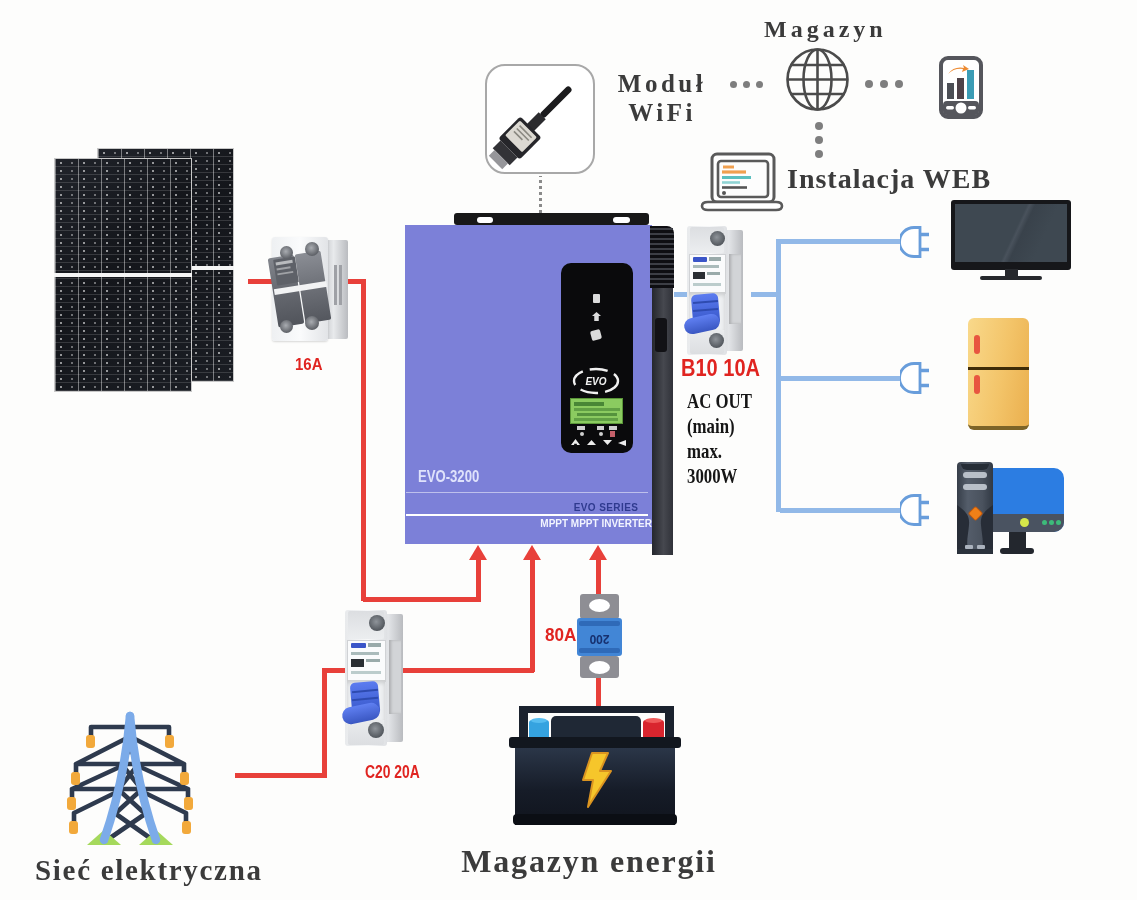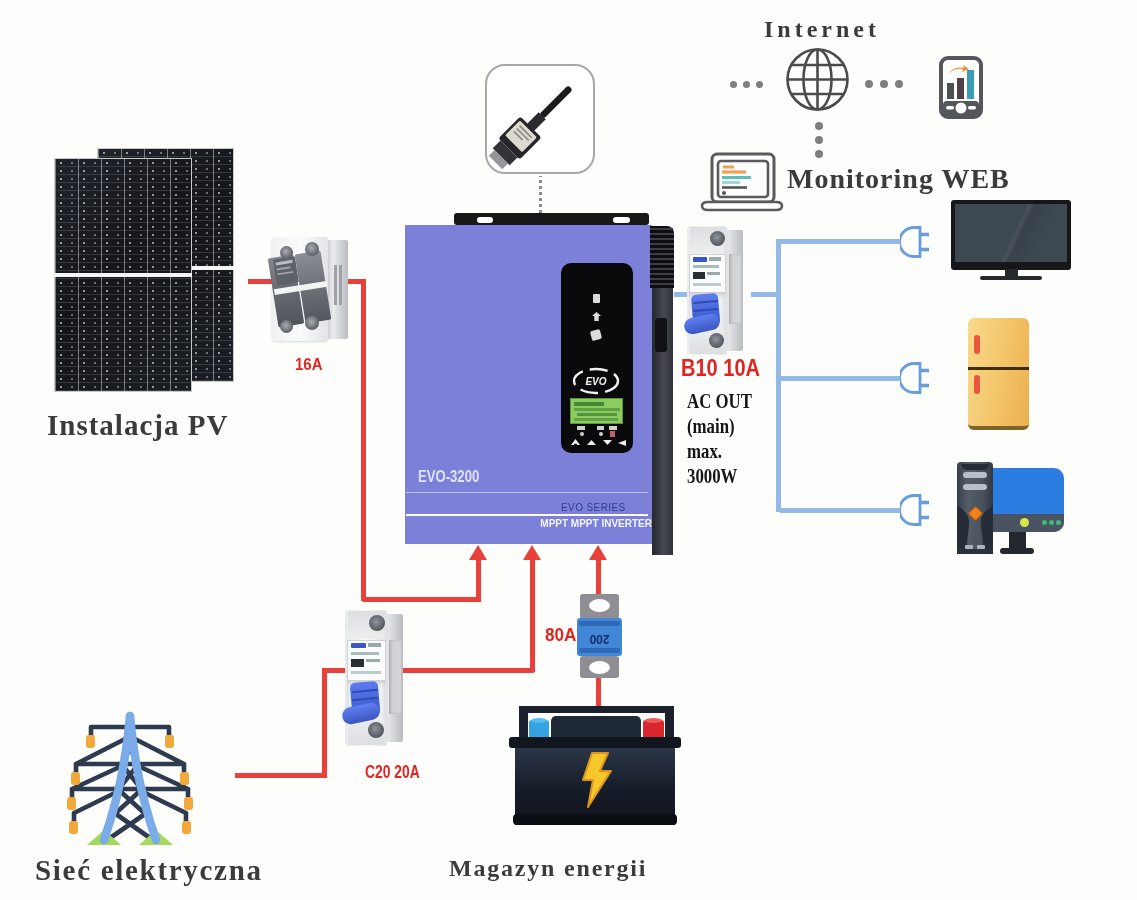--- a/index.html
+++ b/index.html
@@ -44,21 +44,20 @@
 <div class="abs bluel" style="left:751px;top:292px;width:27px;height:5px;"></div>
 <div class="abs bluel" style="left:775.5px;top:239px;width:5px;height:273px;"></div>
 <div class="abs bluel" style="left:780px;top:239px;width:124px;height:5px;"></div>
 <div class="abs bluel" style="left:780px;top:375.5px;width:124px;height:5px;"></div>
 <div class="abs bluel" style="left:780px;top:507.5px;width:124px;height:5px;"></div>
 
 <div class="abs panel" style="left:97px;top:148px;width:137px;height:234px;"></div>
 <div class="abs pdiv" style="left:97px;top:266px;width:137px;height:4px;"></div>
 <div class="abs panel" style="left:54px;top:158px;width:138px;height:234px;"></div>
 <div class="abs pdiv" style="left:54px;top:273px;width:138px;height:4px;"></div>
-<div class="abs serif" style="left:47px;top:409px;font-size:29px;letter-spacing:1px;">Instalacja PV</div>
 
 <div class="abs" id="fuse16" style="left:272px;top:237px;width:76px;height:104px;">
   <div class="abs" style="left:52px;top:3px;width:24px;height:99px;background:linear-gradient(90deg,#c6c8cc,#e8eaec 40%,#babcc0);border-radius:2px;"></div>
   <div class="abs" style="left:62px;top:28px;width:3px;height:40px;background:#9fa1a6;"></div>
   <div class="abs" style="left:67px;top:28px;width:3px;height:40px;background:#9fa1a6;"></div>
   <div class="abs" style="left:0px;top:0px;width:56px;height:104px;background:linear-gradient(90deg,#eef0f2,#fafbfc 50%,#e2e4e7);border-radius:3px;box-shadow:0 1px 2px rgba(0,0,0,.15);"></div>
   <div class="abs" style="left:1px;top:19px;width:26px;height:70px;background:linear-gradient(180deg,#83868d,#686b72 45%,#51545b);border-radius:2px;transform:rotate(-9deg);"></div>
   <div class="abs" style="left:28px;top:15px;width:26px;height:70px;background:linear-gradient(180deg,#8b8e95,#70737a 45%,#54575e);border-radius:2px;transform:rotate(-9deg);"></div>
   <div class="abs" style="left:2px;top:48px;width:53px;height:6px;background:#f2f3f4;transform:rotate(-9deg);"></div>
   <div class="abs" style="left:3px;top:21px;width:22px;height:26px;background:#5e6168;transform:rotate(-9deg);border-radius:1px;">
@@ -102,38 +101,39 @@
 <div class="abs" style="left:609px;top:426px;width:8px;height:4px;background:#cfcfcf;"></div>
 <div class="abs" style="left:610px;top:431px;width:5px;height:6px;background:#c4606a;"></div>
 <div class="abs" style="left:571px;top:439px;width:9px;height:6px;background:#ececec;clip-path:polygon(50% 0,100% 100%,65% 100%,65% 80%,35% 80%,35% 100%,0 100%);"></div>
 <div class="abs" style="left:587px;top:440px;width:9px;height:5px;background:#ececec;clip-path:polygon(50% 0,100% 100%,0 100%);"></div>
 <div class="abs" style="left:603px;top:440px;width:9px;height:5px;background:#ececec;clip-path:polygon(0 0,100% 0,50% 100%);"></div>
 <div class="abs" style="left:618px;top:440px;width:8px;height:6px;background:#ececec;clip-path:polygon(0 50%,100% 0,100% 100%);"></div>
 
 <div class="abs" style="left:418px;top:468px;font-size:16px;font-weight:bold;color:#dfe2fb;transform:scaleX(.82);transform-origin:left top;">EVO-3200</div>
 <div class="abs" style="left:406px;top:491.5px;width:242px;height:1.5px;background:rgba(255,255,255,.5);"></div>
 <div class="abs" style="left:406px;top:513.5px;width:242px;height:2.5px;background:#fff;"></div>
-<div class="abs" style="left:561px;top:502px;width:90px;text-align:left;font-size:10px;font-weight:normal;color:#2f3a8f;letter-spacing:.4px;">EVO SERIES</div>
+<div class="abs" style="left:561px;top:502px;width:90px;text-align:center;font-size:10px;font-weight:bold;color:#2f3a8f;letter-spacing:.4px;">EVO SERIES</div>
 <div class="abs" style="left:490px;top:518px;width:162px;text-align:right;font-size:10px;font-weight:bold;color:#f2f4ff;letter-spacing:0px;">MPPT MPPT INVERTER</div>
 
 <div class="abs" style="left:485px;top:64px;width:110px;height:110px;border:2px solid #a8a8a8;border-radius:20px;background:#fff;box-sizing:border-box;"></div>
 <svg class="abs" style="left:485px;top:64px;" width="110" height="110" viewBox="0 0 110 110">
   <g transform="translate(36,73) rotate(45)">
     <rect x="-3.2" y="-70" width="6.4" height="41" rx="3" fill="#1b1b1d"></rect>
     <rect x="-5" y="-30" width="10" height="18" fill="#2b2b2e"></rect>
     <rect x="-15" y="-14" width="30" height="31" rx="3" fill="#26262a"></rect>
     <rect x="-12.5" y="-11" width="24" height="21" rx="1.5" fill="#dcd9d2"></rect>
     <path d="M-9,-7 h17 M-9,-3 h17 M-9,1 h12" stroke="#8a8880" stroke-width="1.6" fill="none"></path>
     <rect x="-12" y="17" width="24" height="11" fill="#333337"></rect>
     <rect x="-9.5" y="28" width="19" height="8" fill="#96969a"></rect>
   </g>
 </svg>
 <div class="abs" style="left:539px;top:176px;width:3px;height:37px;background:repeating-linear-gradient(0deg,#8a8a8a 0 3px,transparent 3px 6px);"></div>
-
-<div class="abs serif" style="left:764px;top:16px;font-size:24px;letter-spacing:4px;">Internet</div>
+<div class="abs serif" style="left:598px;top:69px;width:128px;text-align:center;font-size:25px;line-height:29px;letter-spacing:3.5px;">Moduł<br>WiFi</div>
+
+<div class="abs serif" style="left:764px;top:16px;font-size:24px;letter-spacing:4px;">Magazyn</div>
 <svg class="abs" style="left:786px;top:48px;" width="63" height="63" viewBox="0 0 63 63">
   <g fill="none" stroke="#4b4b4b" stroke-width="2.6">
     <circle cx="31.5" cy="31.5" r="30"></circle>
     <ellipse cx="31.5" cy="31.5" rx="14" ry="30"></ellipse>
     <line x1="31.5" y1="1.5" x2="31.5" y2="61.5"></line>
     <line x1="4" y1="17" x2="59" y2="17"></line>
     <line x1="1.5" y1="31.5" x2="61.5" y2="31.5"></line>
     <line x1="4" y1="46" x2="59" y2="46"></line>
   </g>
 </svg>
@@ -152,21 +152,21 @@
   <rect x="12" y="4" width="62" height="48" rx="5" fill="#fff" stroke="#5a5a5a" stroke-width="3"></rect>
   <rect x="18" y="11" width="50" height="36" rx="3" fill="#fdfdfd" stroke="#5a5a5a" stroke-width="2.6"></rect>
   <line x1="23" y1="17" x2="34" y2="17" stroke="#f0a050" stroke-width="3"></line>
   <line x1="22" y1="22" x2="46" y2="22" stroke="#f0a050" stroke-width="3.2"></line>
   <line x1="22" y1="27.5" x2="51" y2="27.5" stroke="#5bbfbf" stroke-width="3"></line>
   <line x1="22" y1="32.5" x2="40" y2="32.5" stroke="#8fd4d4" stroke-width="2.6"></line>
   <line x1="22" y1="37.5" x2="47" y2="37.5" stroke="#555" stroke-width="2.6"></line>
   <circle cx="24" cy="43" r="2" fill="#555"></circle>
   <path d="M8,52 h68 q6,0 6,4 q0,4 -6,4 h-68 q-6,0 -6,-4 q0,-4 6,-4 z" fill="#fff" stroke="#5a5a5a" stroke-width="2.6"></path>
 </svg>
-<div class="abs serif" style="left:787px;top:163px;font-size:28px;letter-spacing:1px;">Monitoring WEB</div>
+<div class="abs serif" style="left:787px;top:163px;font-size:28px;letter-spacing:1px;">Instalacja WEB</div>
 
 <svg class="abs" style="left:939px;top:56px;" width="44" height="63" viewBox="0 0 44 63">
   <rect x="2" y="2" width="40" height="59" rx="7" fill="#fff" stroke="#55565c" stroke-width="4"></rect>
   <rect x="4" y="45" width="36" height="14" rx="4" fill="#55565c"></rect>
   <circle cx="22" cy="52" r="5.5" fill="#fff"></circle>
   <rect x="7" y="50" width="8" height="3.4" rx="1.7" fill="#fff"></rect>
   <rect x="29" y="50" width="8" height="3.4" rx="1.7" fill="#fff"></rect>
   <rect x="8" y="27" width="7" height="16" fill="#4c4f55"></rect>
   <rect x="18" y="22" width="7" height="21" fill="#4e4248"></rect>
   <rect x="28" y="14" width="7" height="29" fill="#3b9cb5"></rect>
@@ -240,21 +240,21 @@
 <div class="abs" style="left:531px;top:718px;width:16px;height:5px;background:#57bdf0;border-radius:50%;"></div>
 <div class="abs" style="left:643px;top:720px;width:21px;height:18px;background:#d9252e;border-radius:3px 3px 0 0;"></div>
 <div class="abs" style="left:645px;top:718px;width:17px;height:5px;background:#ef5a5a;border-radius:50%;"></div>
 <div class="abs" style="left:551px;top:716px;width:90px;height:22px;background:#1f2835;border-radius:5px 5px 0 0;"></div>
 <div class="abs" style="left:509px;top:737px;width:172px;height:11px;background:#12171f;border-radius:3px;"></div>
 <div class="abs" style="left:515px;top:748px;width:160px;height:77px;background:linear-gradient(180deg,#2b3648,#161c28 55%,#10141d);"></div>
 <div class="abs" style="left:513px;top:814px;width:164px;height:11px;background:#0b0e14;border-radius:4px;"></div>
 <svg class="abs" style="left:578px;top:751px;" width="37" height="58" viewBox="0 0 37 58">
   <path d="M14,2 L30,2 L22,20 L33,20 L10,56 L15,29 L5,29 Z" fill="#f6c62b" stroke="#db9420" stroke-width="2" stroke-linejoin="round"></path>
 </svg>
-<div class="abs serif" style="left:449px;top:843px;width:280px;text-align:left;font-size:24px;letter-spacing:1.8px;white-space:nowrap;margin-top:12px;">Magazyn energii</div>
+<div class="abs serif" style="left:449px;top:843px;width:280px;text-align:center;font-size:32px;letter-spacing:1.8px;white-space:nowrap;">Magazyn energii</div>
 
 <svg class="abs" style="left:60px;top:710px;" width="150" height="145" viewBox="0 0 150 145">
   <g stroke="#2e3a4e" stroke-width="4.6" fill="none" stroke-linecap="round">
     <path d="M31,17 H109 M31,17 V26 M109,17 V26"></path>
     <path d="M67,28 L16,54 M73,28 L124,54 M16,54 H124 M16,54 V63 M124,54 V63"></path>
     <path d="M64,55 L12,79 M76,55 L128,79 M12,79 H128 M12,79 V88 M128,79 V88"></path>
     <path d="M61,80 L14,103 M79,80 L126,103 M14,103 V112 M126,103 V112"></path>
     <path d="M66,30 L76,50 M74,30 L64,50"></path>
     <path d="M63,56 L79,76 M77,56 L61,76"></path>
     <path d="M60,81 L82,101 M80,81 L58,101"></path>

